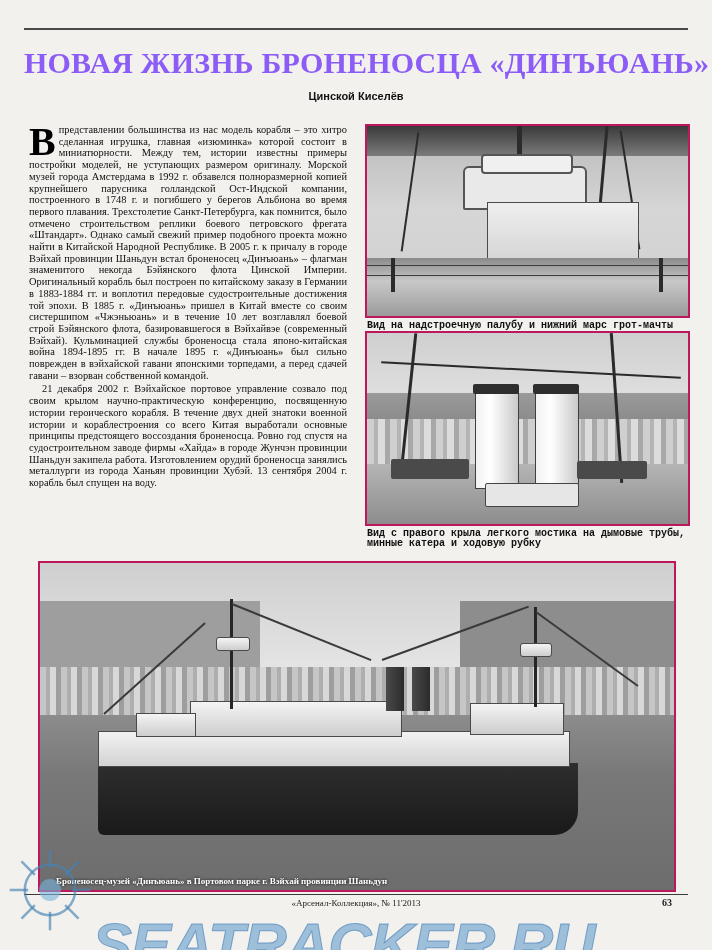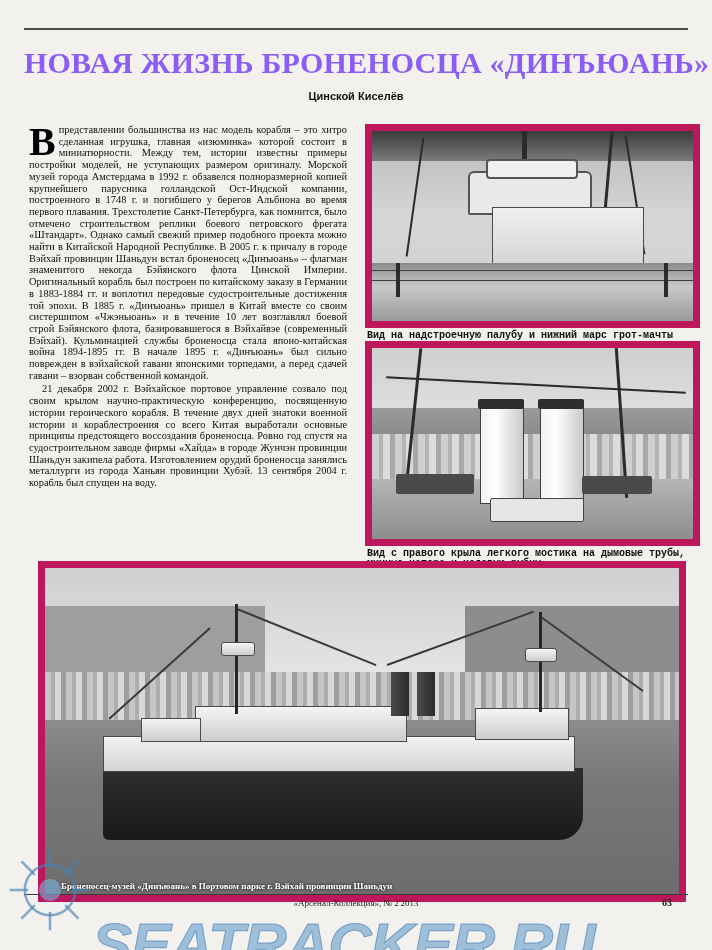--- a/index.html
+++ b/index.html
@@ -91,21 +91,21 @@
   .col-right {
     position: absolute;
     left: 341px;
     top: 96px;
     width: 323px;
   }
   .photo {
     position: relative;
     background: #1a1a1a;
     overflow: hidden;
-    border: 7px solid #be185d;
+    border: 2px solid #be185d;
   }
   .caption {
     font-family: Liberation Mono, monospace;
     font-size: 10px;
     font-weight: bold;
     line-height: 10px;
     color: #111;
     padding: 3px 2px 0 2px;
   }
   .photo-1 { width: 321px; height: 190px; }
@@ -341,21 +341,21 @@
         <div class="p3-flagline" style="left:342px; top:96px; width:156px; transform:rotate(-20deg);"></div>
         <div class="p3-flagline" style="left:496px; top:48px; width:126px; transform:rotate(36deg);"></div>
 
         <div class="p3-caption-bar"></div>
         <div class="p3-caption">Броненосец-музей «Динъюань» в Портовом парке г. Вэйхай провинции Шаньдун</div>
       </div>
     </div>
 
     <div class="footer">
       <div class="footer-rule"></div>
-      <div class="footer-center">«Арсенал-Коллекция», № 2'2013</div>
+      <div class="footer-center">«Арсенал-Коллекция», № 11'2013</div>
       <div class="footer-page">63</div>
     </div>
   </div>
 
   <div class="watermark">
     <svg class="wm-star" viewBox="0 0 100 100">
       <circle cx="50" cy="50" r="30" fill="none" stroke="rgba(70,130,180,0.65)" stroke-width="3"></circle>
       <circle cx="50" cy="50" r="13" fill="rgba(120,180,220,0.6)"></circle>
       <g stroke="rgba(70,130,180,0.65)" stroke-width="3">
         <line x1="50" y1="2" x2="50" y2="24"></line>

